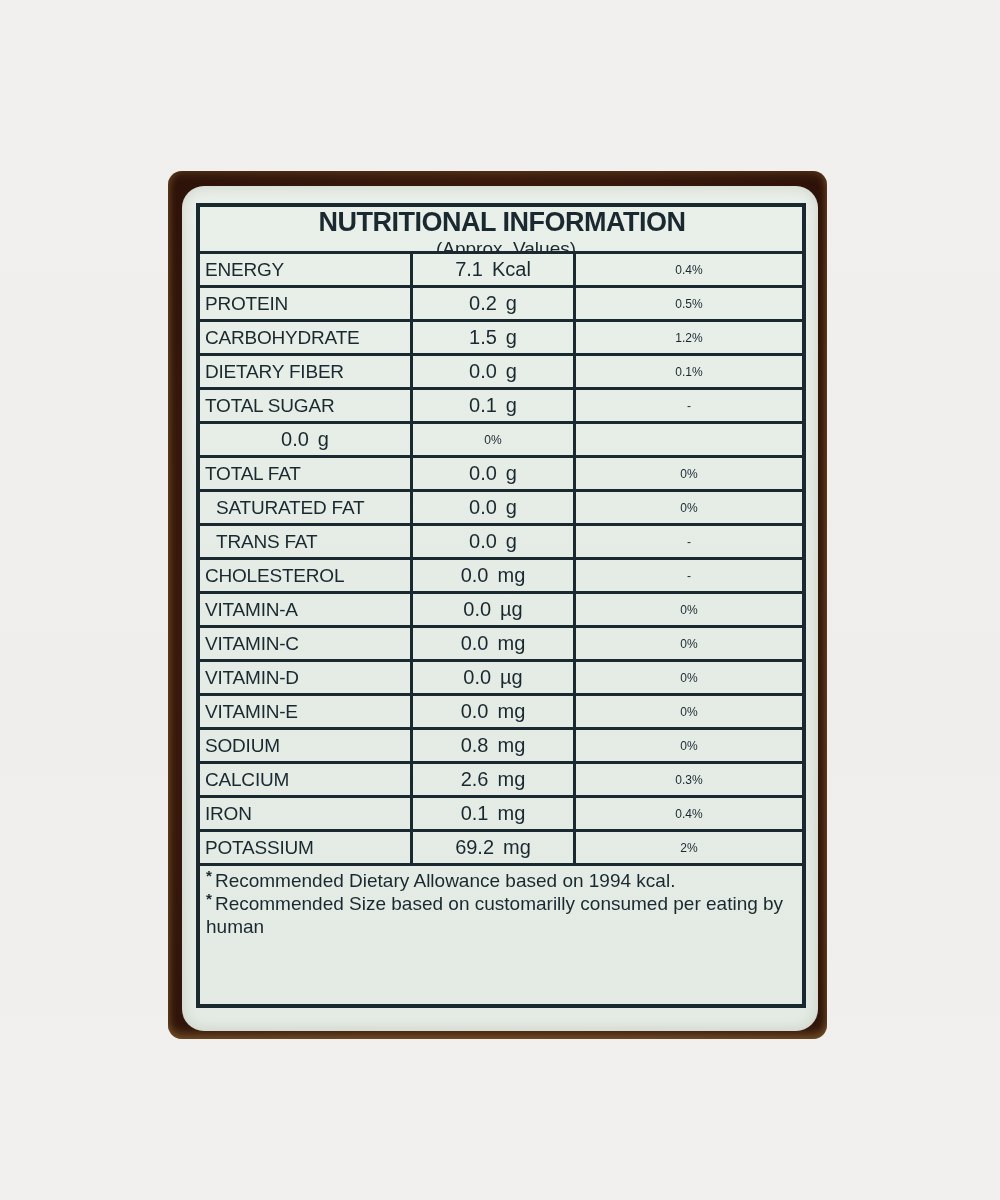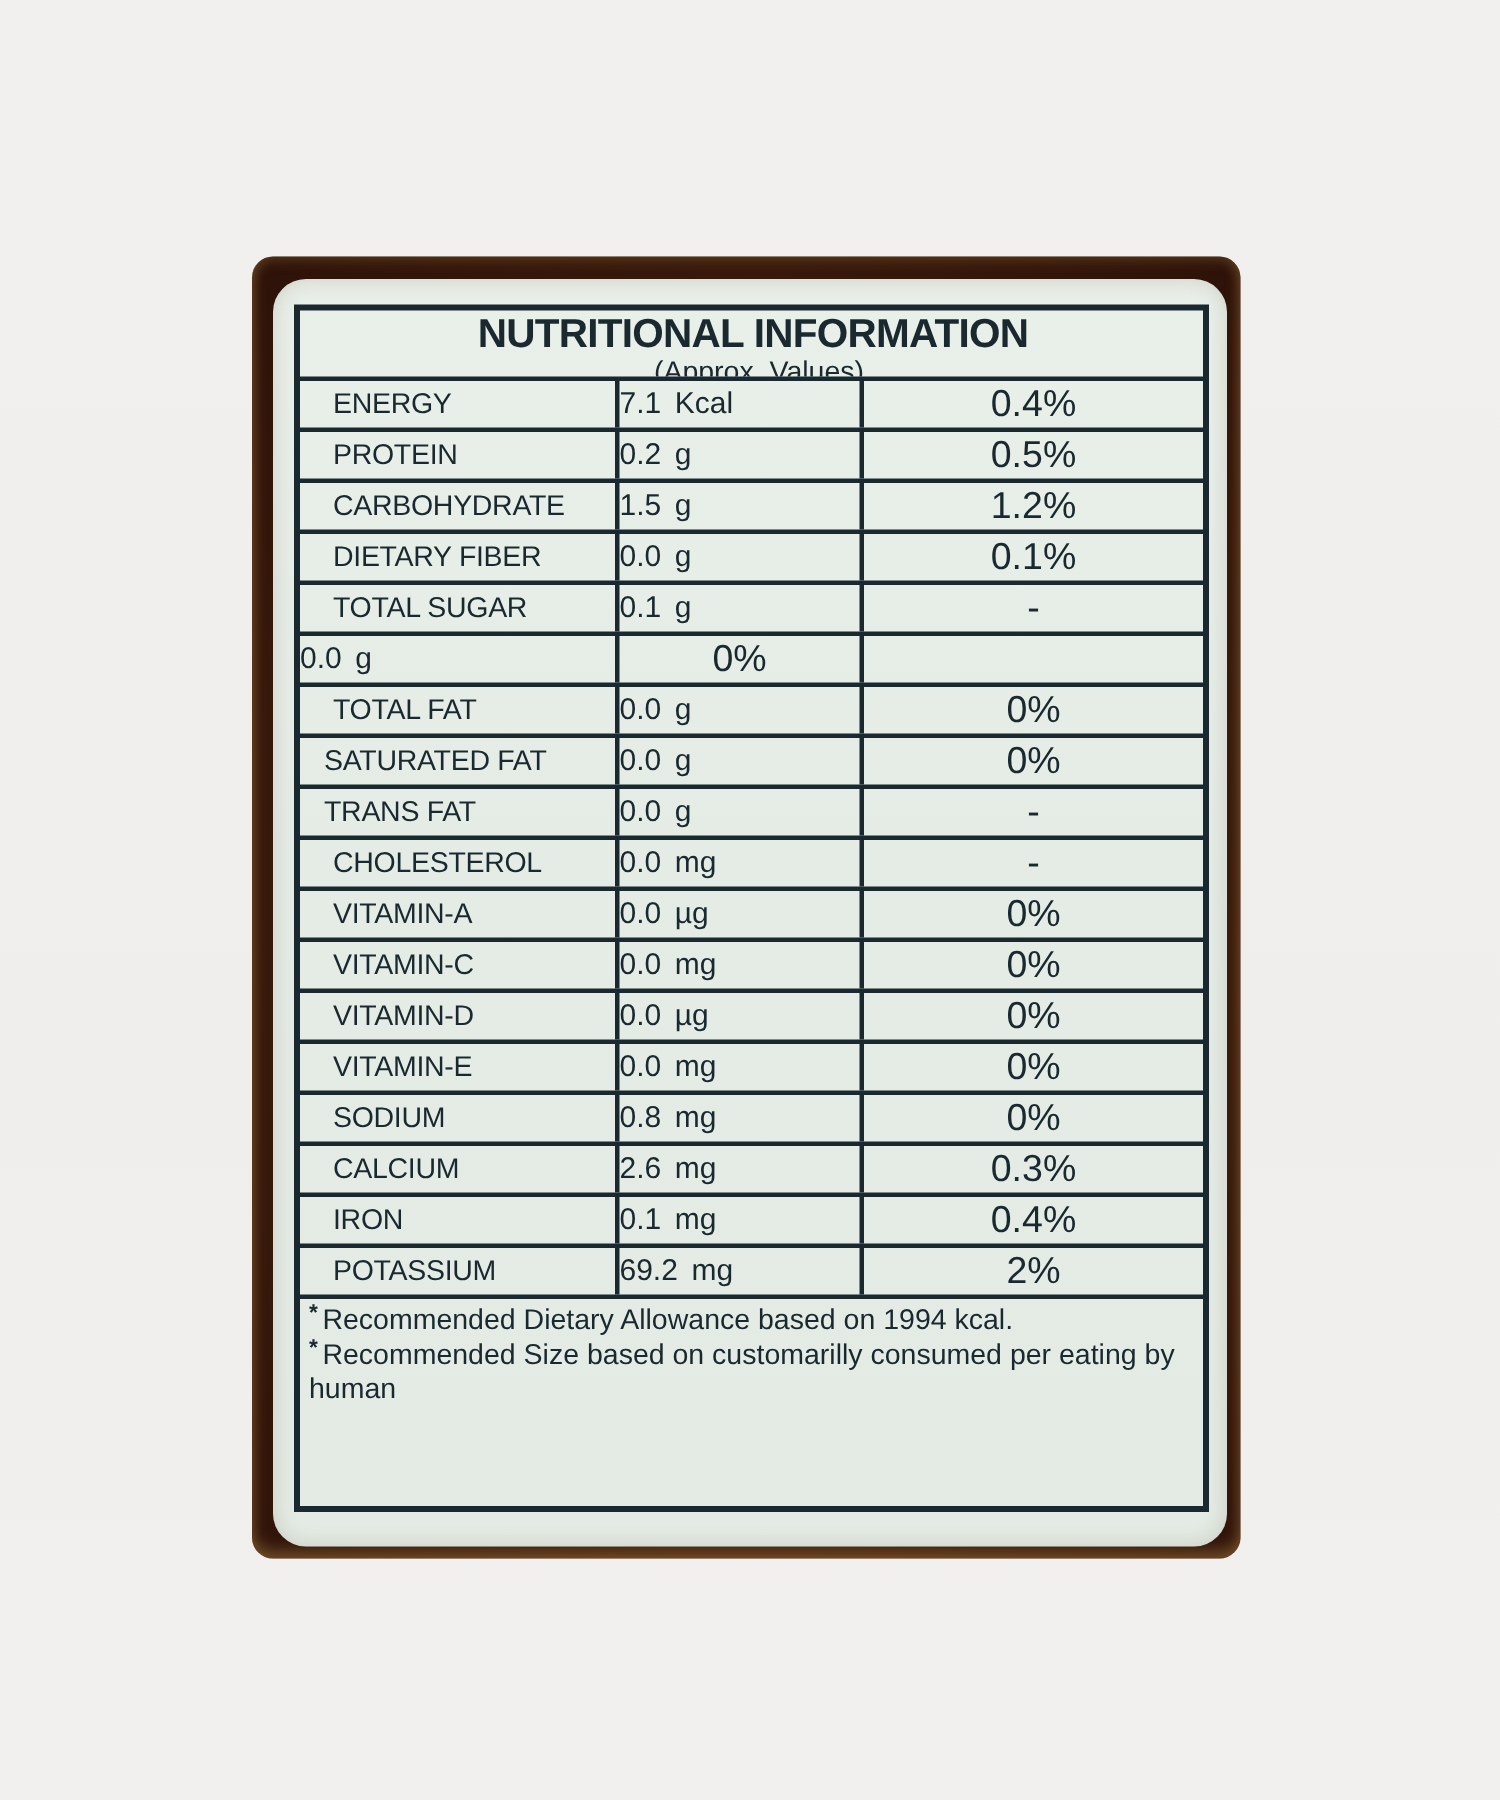--- a/index.html
+++ b/index.html
@@ -39,24 +39,24 @@
   .title-suffix { font-size:19px; margin-left:8px; }
   .grid3 { display:grid; grid-template-columns:213px 163px 1fr; }
   .grid3 > div:nth-child(1), .grid3 > div:nth-child(2) { border-right:3px solid #1a2930; }
   .header-row { height:68px; border-bottom:3px solid #1a2930; font-size:20px; }
   .h-serves { padding:3px 2px 0 4px; }
   .h-per { display:flex; justify-content:center; align-items:flex-start; padding-top:3px; }
   .h-rda { display:flex; justify-content:flex-end; align-items:flex-end; padding:0 2px 2px 0; white-space:nowrap; }
   .sup-star { vertical-align:top; font-size:0.75em; line-height:1; position:relative; top:-1px; }
   #rows-host { display:block; }
   .nutrient-row { height:34px; border-bottom:3px solid #1a2930; font-size:19px; }
-  .cell-name { display:flex; align-items:center; padding-left:22px; text-transform:uppercase; letter-spacing:-0.2px; }
+  .cell-name { display:flex; align-items:center; padding-left:5px; text-transform:uppercase; letter-spacing:-0.2px; }
   .nutrient-row.indent .cell-name { padding-left:16px;text-align:right; }
-  .cell-amount { display:flex; align-items:center; gap:9px; font-size:20px; }
-  .cell-rda { display:flex; align-items:center; justify-content:center; font-size:25px; }
+  .cell-amount { display:flex; align-items:center; justify-content:center; gap:9px; font-size:20px; }
+  .cell-rda { display:flex; align-items:center; justify-content:center; font-size:12px; }
   .footnote-area { flex:1; padding:3px 6px 2px 6px; font-size:19px; line-height:1.22; }
   .footnote { display:block; }
   .footnote .marker { vertical-align:top; font-size:0.8em; font-weight:bold; position:relative; top:-2px; margin-right:3px; }
 </style>
 </head>
 <body>
 
 <div class="backdrop"></div>
 
 <div class="jar"></div>

